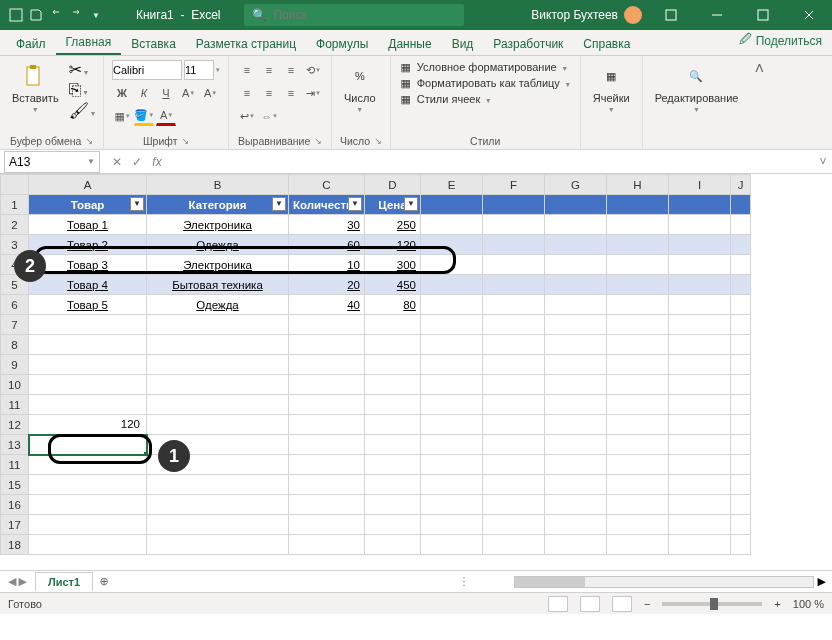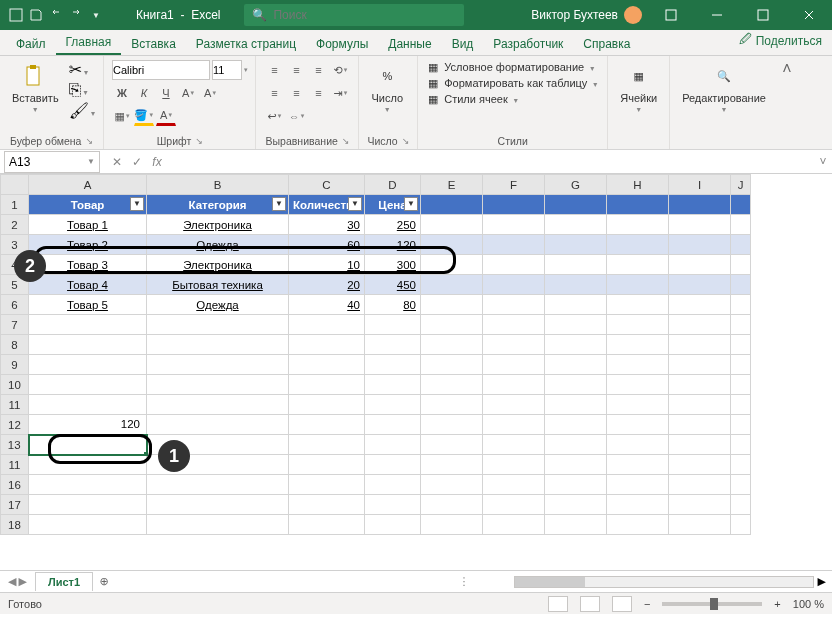--- a/index.html
+++ b/index.html
@@ -29,21 +29,21 @@
 .ribbon { height: 94px; background: #f3f2f1; display: flex; border-bottom: 1px solid #d5d5d5; }
 .group { border-right: 1px solid #e1dfdd; padding: 4px 8px 2px; display: flex; flex-direction: column; }
 .group .body { flex: 1; display: flex; gap: 6px; align-items: flex-start; }
 .group .label { text-align: center; font-size: 10.5px; color: #555; display: flex;justify-content:center;align-items:center;gap:4px;}
 .group .label .dlg{font-size:9px;color:#888;}
 .bigbtn { display: flex; flex-direction: column; align-items: center; gap: 2px; font-size: 11px; color: #333; padding: 2px 4px; }
 .bigbtn .ic { width: 28px; height: 28px; display: flex; align-items: center; justify-content: center; }
 .minirow { display: flex; gap: 2px; align-items: center; }
 .minirow .mic { width: 20px; height: 20px; border: 1px solid transparent; display: flex; align-items: center; justify-content: center; font-size: 11px; color: #555; }
 .minirow .mic.chev::after{content:"▾";font-size:7px;margin-left:1px;color:#888;}
-.fontname { width: 98px; height: 20px; border: 1px solid #c8c6c4; font-size: 11px; background:#fff; }
+.fontname { width: 70px; height: 20px; border: 1px solid #c8c6c4; font-size: 11px; background:#fff; }
 .fontsize { width: 30px; height: 20px; border: 1px solid #c8c6c4; font-size: 11px; background:#fff;}
 .fmtbtn { font-weight: bold; }
 .stacklist{display:flex;flex-direction:column;gap:2px;font-size:11px;color:#333;}
 .stacklist .row{display:flex;align-items:center;gap:4px;}
 .stacklist .row .sic{width:14px;height:14px;display:inline-flex;align-items:center;justify-content:center;}
 .chev::after{content:"▾";font-size:8px;margin-left:2px;color:#888;}
 .collapse { width: 18px; display: flex; align-items: flex-start; justify-content: center; padding-top: 4px; color: #666;}
 
 
 .fxbar { height: 24px; display: flex; align-items: center; border-bottom: 1px solid #d0d0d0; font-size: 12px; }
@@ -517,20 +517,33 @@
             <td></td>
             <td></td>
             <td></td>
             <td></td>
             <td></td>
             <td></td>
             <td></td>
             <td></td>
           </tr>
   <tr>
+            <th class="row">15</th>
+            <td></td>
+            <td></td>
+            <td></td>
+            <td></td>
+            <td></td>
+            <td></td>
+            <td></td>
+            <td></td>
+            <td></td>
+            <td></td>
+          </tr>
+  <tr>
             <th class="row">16</th>
             <td></td>
             <td></td>
             <td></td>
             <td></td>
             <td></td>
             <td></td>
             <td></td>
             <td></td>
             <td></td>

